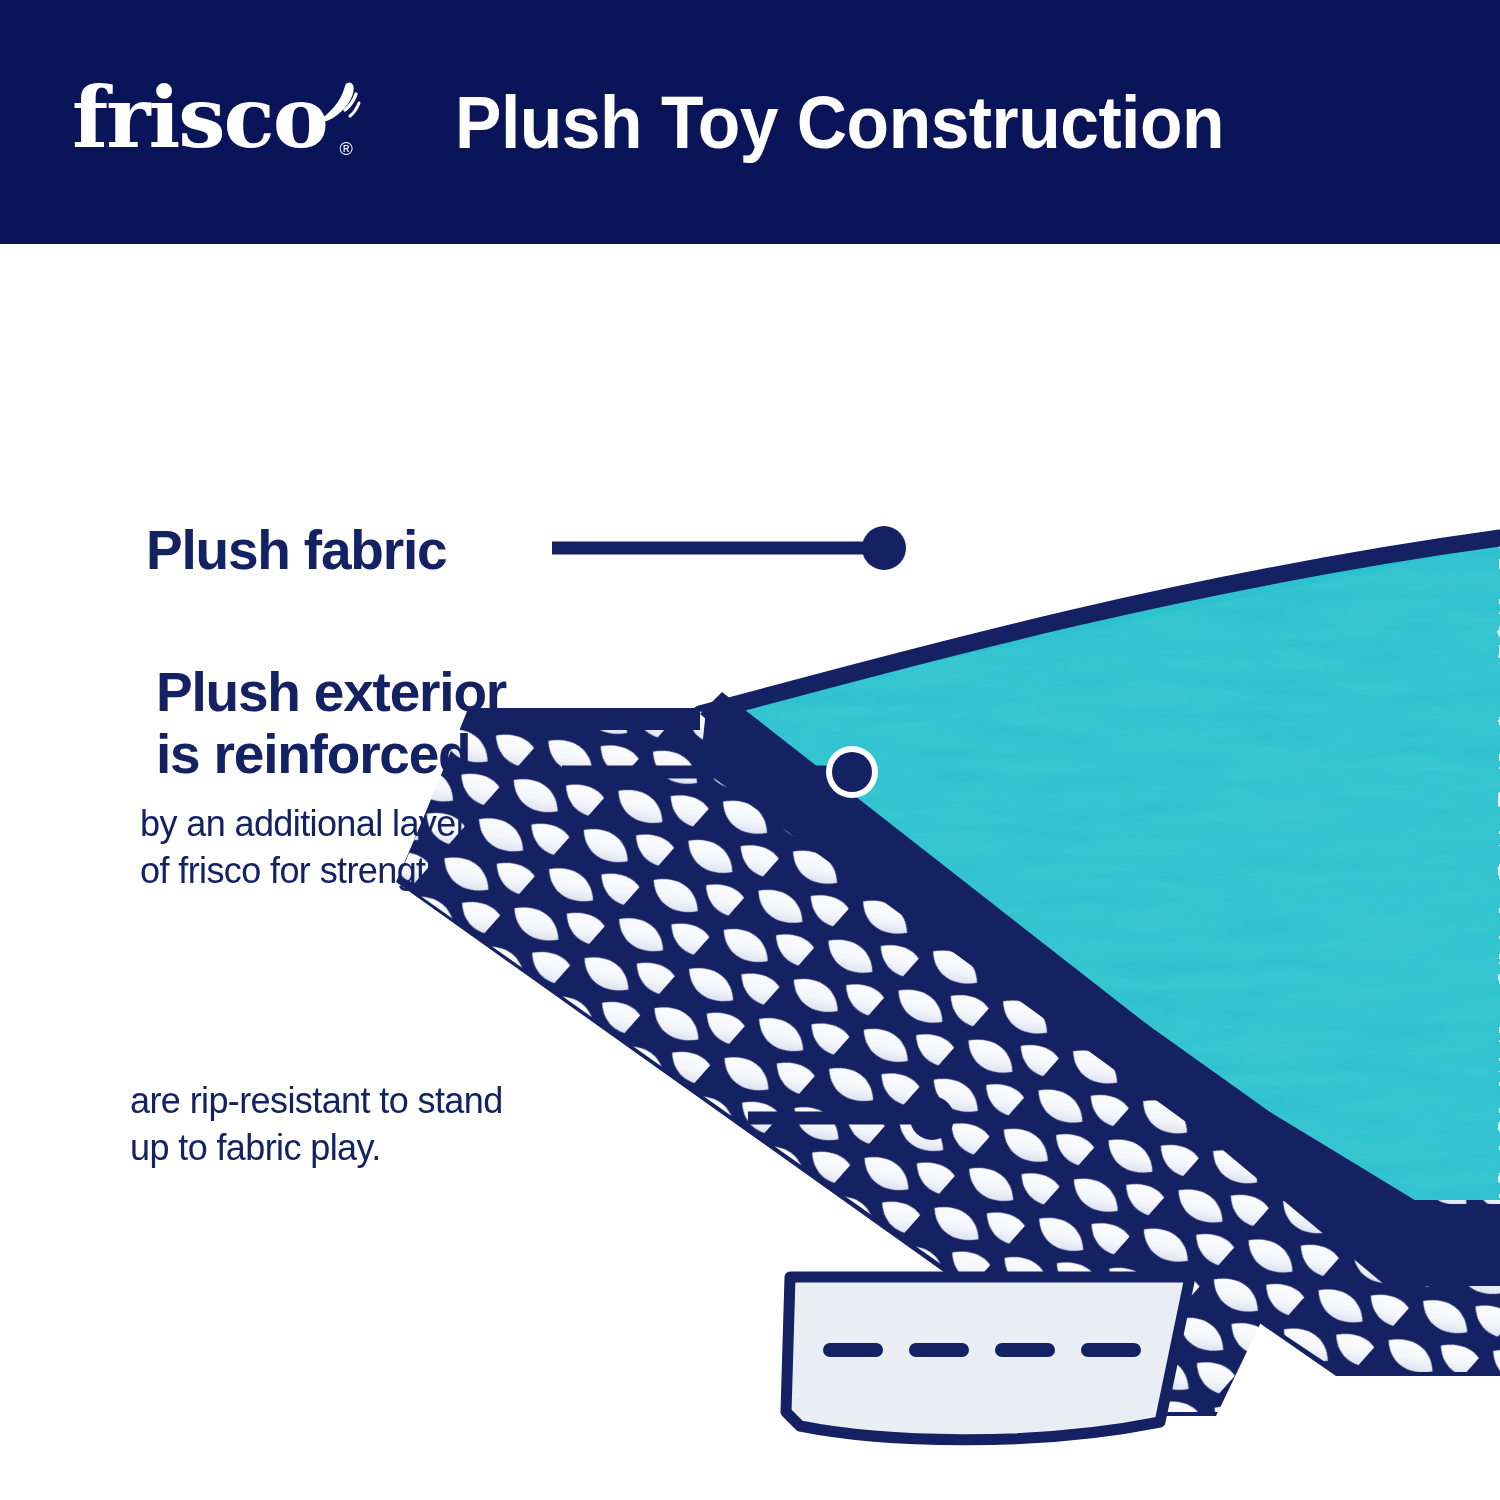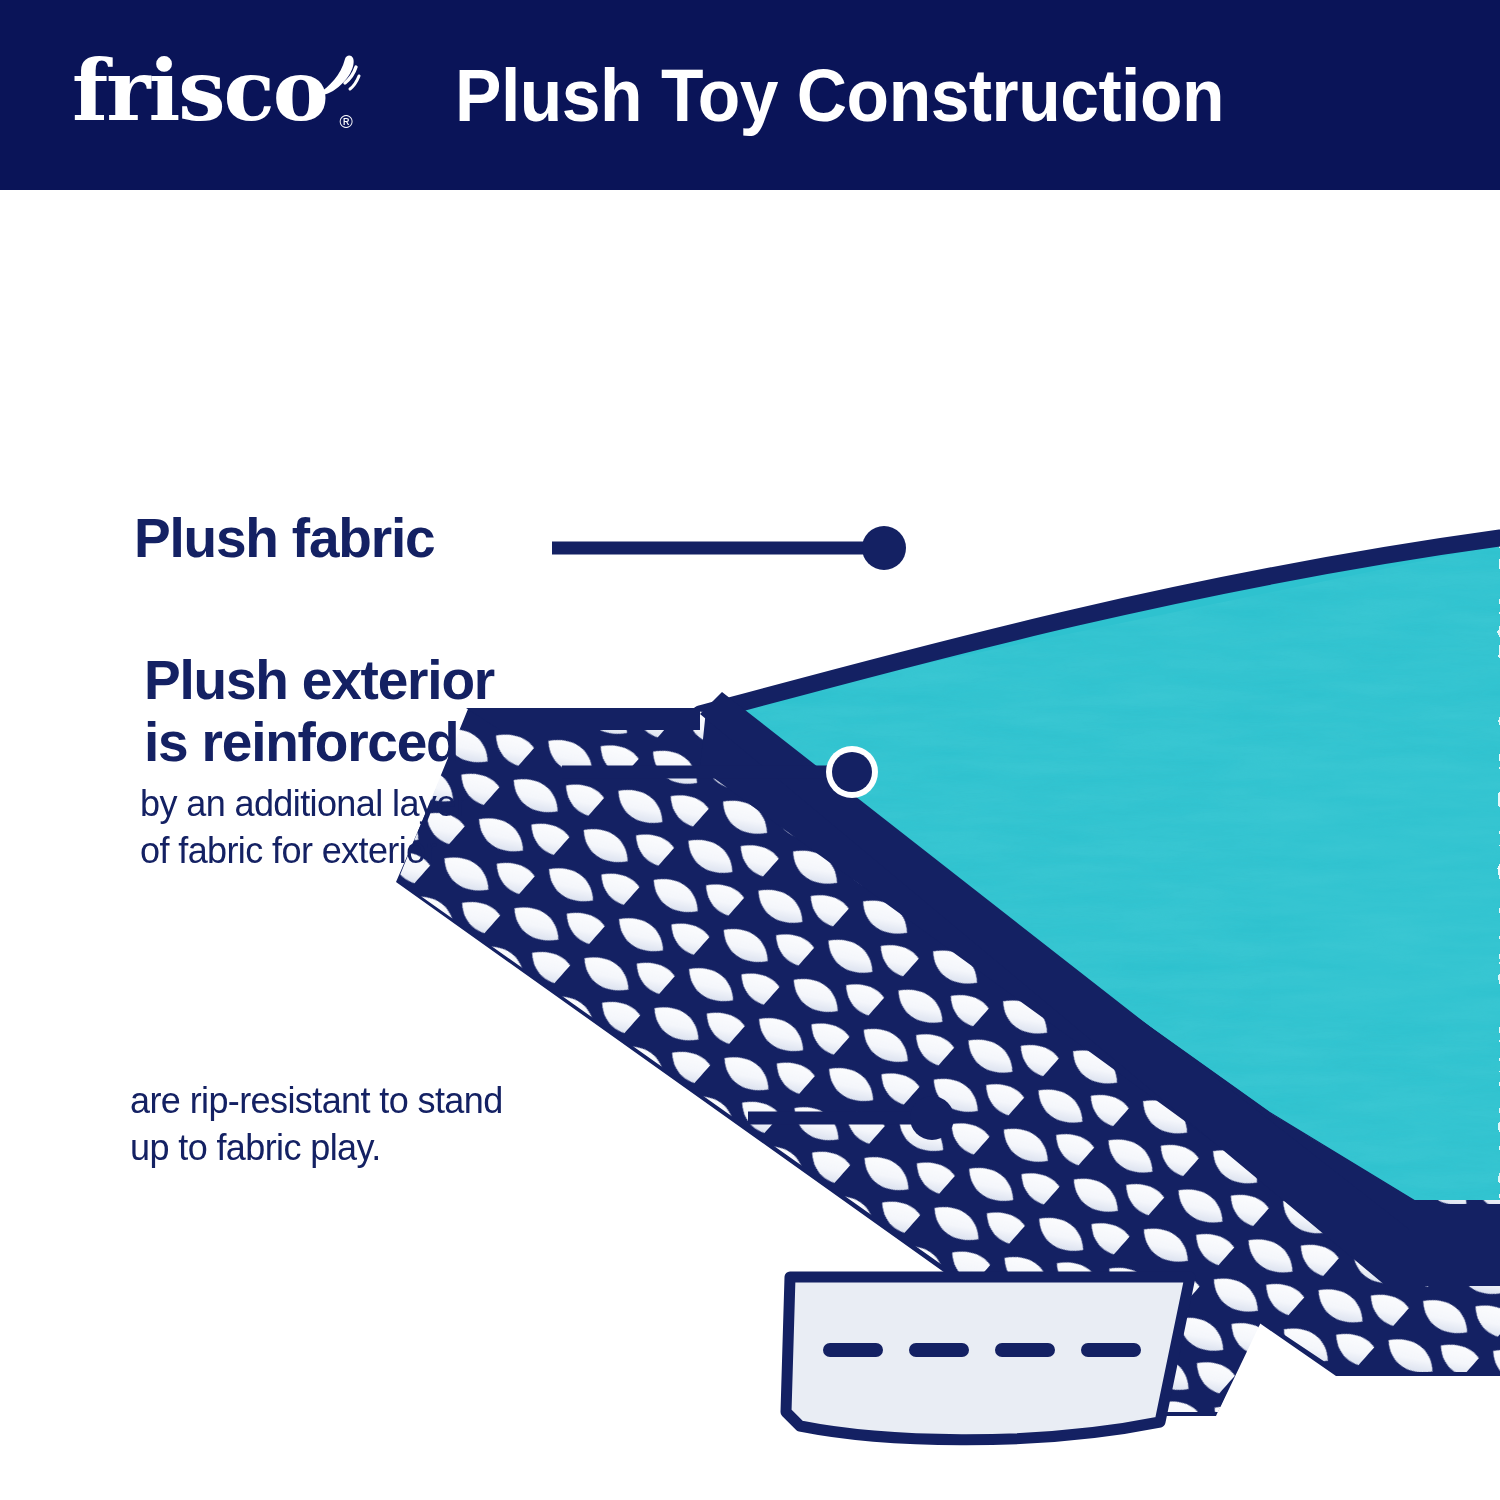--- a/index.html
+++ b/index.html
@@ -7,21 +7,21 @@
     width:1500px;height:1500px;
     background:#ffffff;
     font-family:"Liberation Sans", sans-serif;
     overflow:hidden;
     position:relative;
   }
   #stage{position:relative;width:1500px;height:1500px;background:#fff;}
 
   
   .header{
-    position:absolute;left:0;top:0;width:1500px;height:190px;
+    position:absolute;left:0;top:0;width:1500px;height:244px;
     background:#0a1458;
     display:flex;align-items:center;
   }
   .logo{
     position:relative;
     margin-left:72px;
     color:#ffffff;
     font-family:"DejaVu Serif", serif;
     font-size:84px;
     font-weight:700;
@@ -49,21 +49,21 @@
     transform:scaleX(0.94);
     transform-origin:left center;
   }
 
   
   #art{position:absolute;left:0;top:190px;width:1500px;height:1310px;}
 
   
   .callout{position:absolute;color:#142163;}
   .callout h2{
-    margin:4px;
+    margin:16px;
     font-family:"Liberation Sans", sans-serif;
     font-weight:700;
     font-size:55px;
     line-height:1.13;
     letter-spacing:-1.2px;
     color:#142163;
     white-space:nowrap;
   }
   .callout p{
     margin:8px 0 0 0;
@@ -223,21 +223,21 @@
     <h2>Plush fabric</h2>
   </div>
 
   <div class="callout" id="c2">
     <h2>
       <span>Plush exterior</span><br>
       <span>is reinforced</span>
     </h2>
     <p>
       <span>by an additional layer</span><br>
-      <span>of fabric for exterior</span><br>
+      <span>of frisco for strength</span><br>
     </p>
   </div>
 
   <div class="callout" id="c3">
     <p>
       <span>are rip-resistant to stand</span><br>
       <span>up to fabric play.</span>
     </p>
   </div>
 

